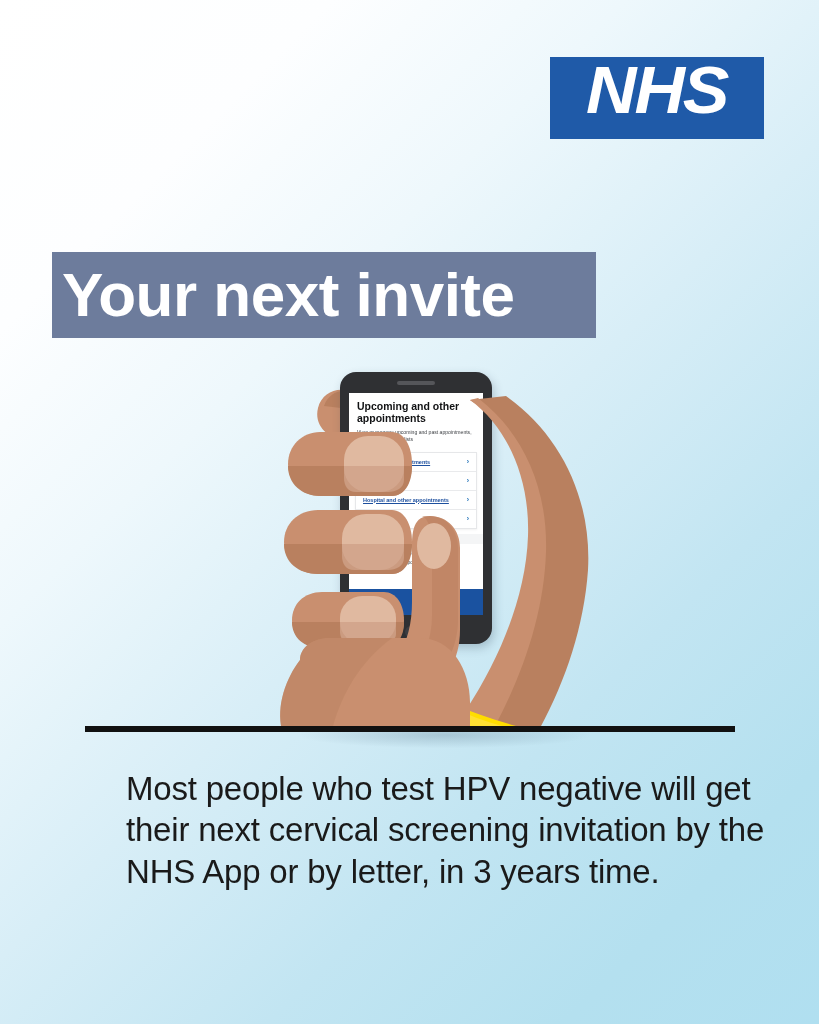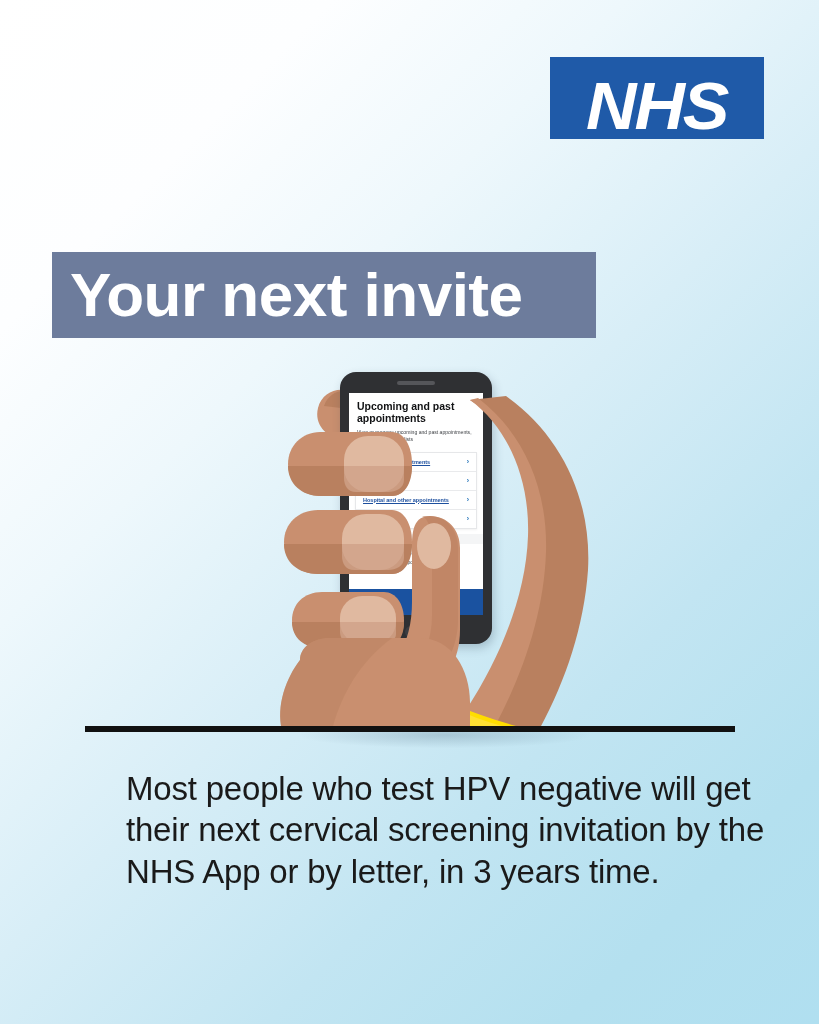--- a/index.html
+++ b/index.html
@@ -28,21 +28,21 @@
 
   
   .nhs-logo {
     position: absolute;
     left: 550px;
     top: 57px;
     width: 214px;
     height: 82px;
     background: #1f5aa8;
     display: flex;
-    align-items: flex-end;
+    align-items: flex-start;
     justify-content: center;
     box-sizing: border-box;
   }
   .nhs-logo-text {
     color: #ffffff;
     font-family: "Liberation Sans", sans-serif;
     font-weight: bold;
     font-style: italic;
     font-size: 66px;
     line-height: 1;
@@ -55,21 +55,21 @@
   .title-banner {
     position: absolute;
     left: 52px;
     top: 252px;
     width: 544px;
     height: 86px;
     background: #6d7c9c;
     display: flex;
     align-items: center;
     box-sizing: border-box;
-    padding-left: 18px;
+    padding-left: 10px;
   }
   .title-banner-text {
     color: #ffffff;
     font-family: "Liberation Sans", sans-serif;
     font-weight: bold;
     font-size: 62px;
     line-height: 1;
     letter-spacing: -0.5px;
   }
 
@@ -297,21 +297,21 @@
       <path d="M352 62 C340 58, 328 64, 324 76 L358 80 L358 62 Z" fill="#b9805f"></path>
     </svg>
 
     <div class="phone">
       <div class="phone-speaker"></div>
       <div class="phone-home"></div>
 
       <div class="phone-screen">
 
         <div class="app-head">
-          <h1 class="app-title">Upcoming and past appointments</h1>
+          <h1 class="app-title">Upcoming and other appointments</h1>
           <p class="app-sub">View or manage upcoming and past appointments, referrals and waiting lists</p>
         </div>
 
         <div class="app-card">
           <div class="app-row">
             <span class="app-row-label">GP surgery appointments</span>
             <span class="app-row-chevron">›</span>
           </div>
           <div class="app-row">
             <span class="app-row-label">Referrals</span>

